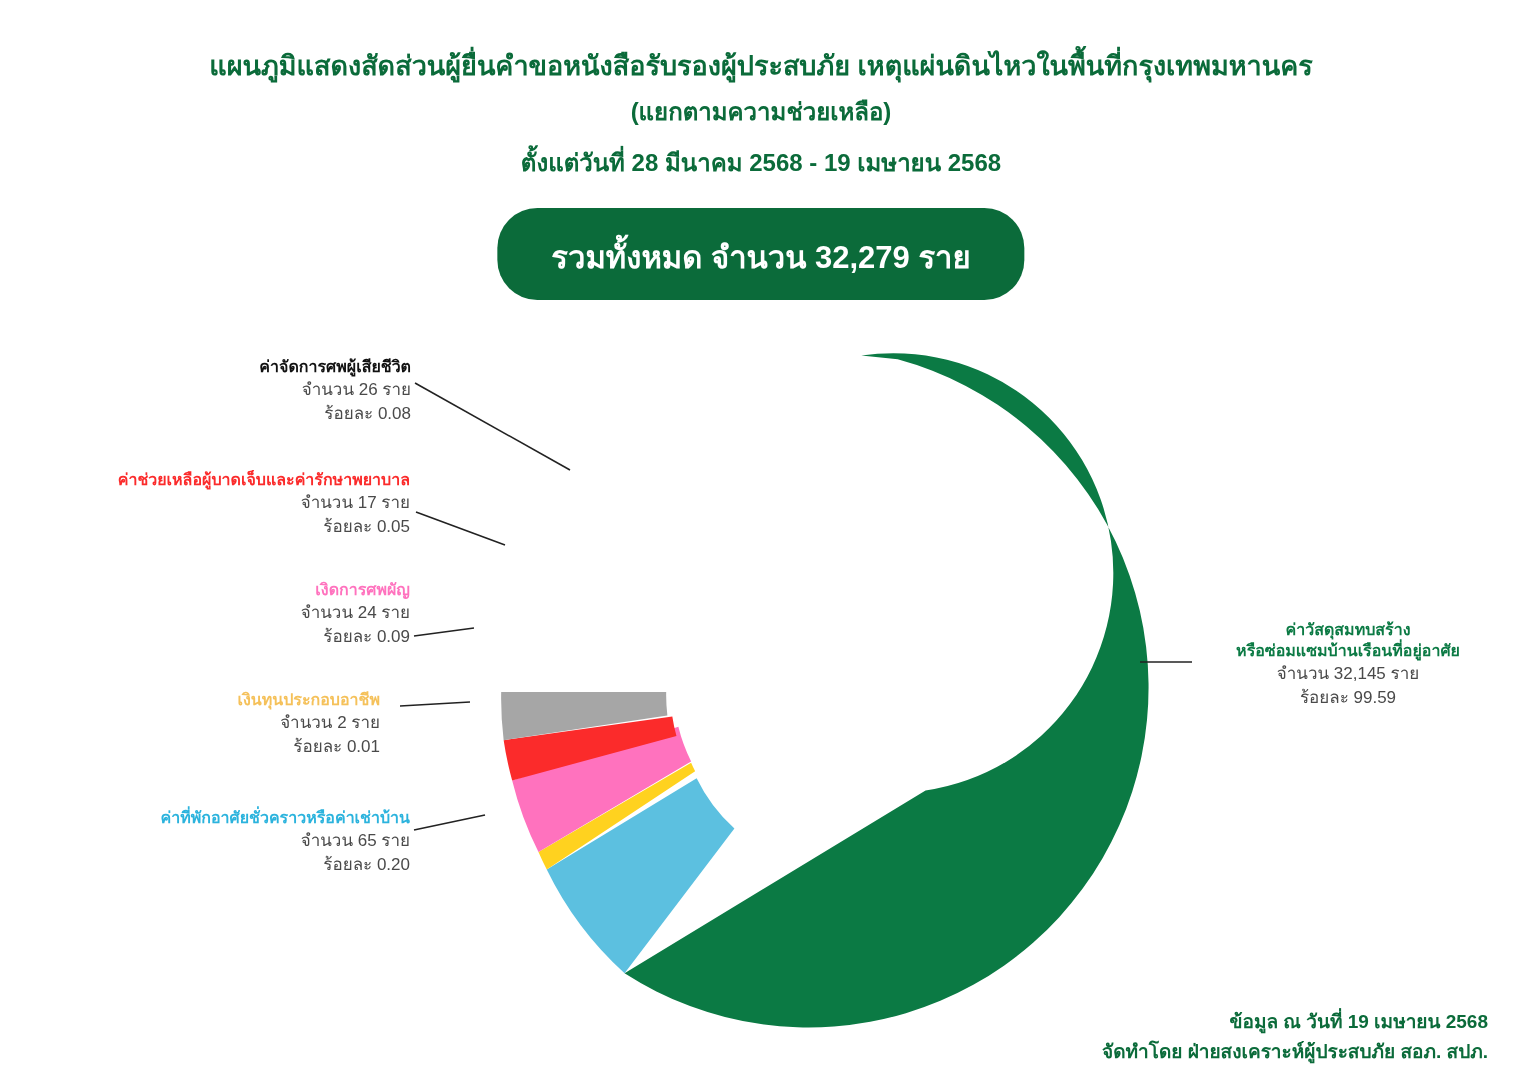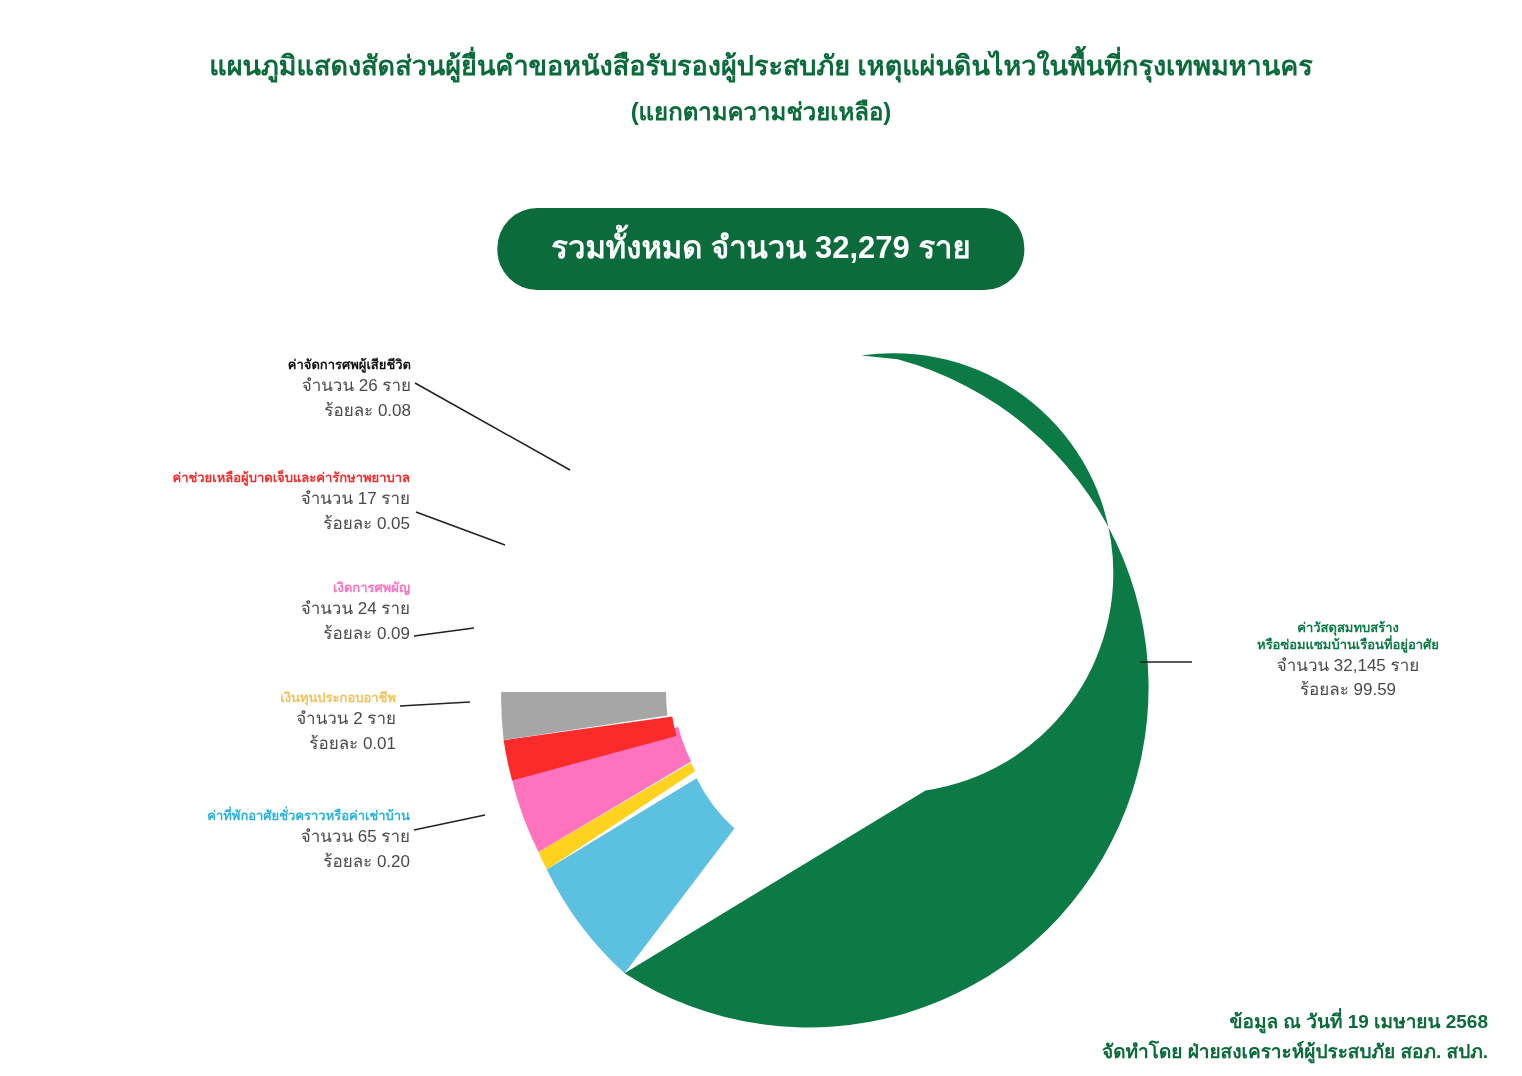--- a/index.html
+++ b/index.html
@@ -45,21 +45,21 @@
   
   .total-pill {
     position: absolute;
     top: 208px;
     left: 50%;
     transform: translateX(-50%);
     background: #0b6b3a;
     color: #ffffff;
     font-size: 31px;
     font-weight: bold;
-    padding: 14px 54px 18px 54px;
+    padding: 24px 54px 18px 54px;
     border-radius: 40px;
     white-space: nowrap;
     box-sizing: border-box;
   }
   
   .donut-wrap {
     position: absolute;
     left: 487px;
     top: 352px;
     width: 680px;
@@ -67,21 +67,21 @@
   }
   .donut-wrap svg {
     display: block;
   }
   
   .label {
     position: absolute;
     font-family: "Liberation Sans", sans-serif;
   }
   .label .lab-title {
-    font-size: 13px;
+    font-size: 16px;
     font-weight: bold;
     line-height: 1.3;
     white-space: nowrap;
   }
   .label .lab-sub {
     font-size: 17px;
     color: #4a4a4a;
     line-height: 1.45;
     white-space: nowrap;
   }
@@ -93,21 +93,21 @@
   }
   .label.right .lab-title,
   .label.right .lab-sub { text-align: center; }
   .label.left .lab-title,
   .label.left .lab-sub { text-align: right; }
 
   
   #lab-death   { left: 196px; top: 357px; width: 215px; }
   #lab-injury  { left: 28px;  top: 470px; width: 382px; }
   #lab-morale  { left: 100px; top: 580px; width: 310px; }
-  #lab-career  { left: 100px; top: 690px; width: 296px; }
+  #lab-career  { left: 84px; top: 690px; width: 296px; }
   #lab-shelter { left: 70px;  top: 808px; width: 340px; }
   #lab-repair  { left: 1198px; top: 620px; width: 300px; }
 
   
   .leaders {
     position: absolute;
     left: 0; top: 0;
     width: 1522px;
     height: 1076px;
     pointer-events: none;
@@ -123,20 +123,21 @@
     font-weight: bold;
     line-height: 1.55;
   }
 </style>
 </head>
 <body>
 
 <div class="title-block">
   <div class="title-line-1">แผนภูมิแสดงสัดส่วนผู้ยื่นคำขอหนังสือรับรองผู้ประสบภัย  เหตุแผ่นดินไหวในพื้นที่กรุงเทพมหานคร</div>
   <div class="title-line-2">(แยกตามความช่วยเหลือ)</div>
+  <div class="title-line-3">ตั้งแต่วันที่ 28 มีนาคม 2568 - 19 เมษายน 2568</div>
 </div>
 
 <div class="total-pill">รวมทั้งหมด จำนวน  32,279  ราย</div>
 
 <div class="donut-wrap">
   <svg width="680" height="680" viewBox="0 0 680 680">
 
     <path fill="#0b7a44" d="M 410.68 7.31
          A 340 340 0 1 1 137.56 621.33
          L 438.54 438.47

